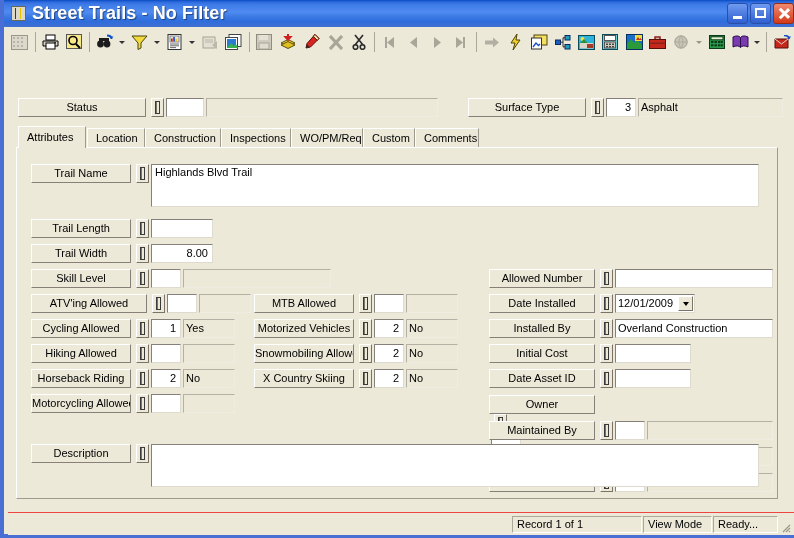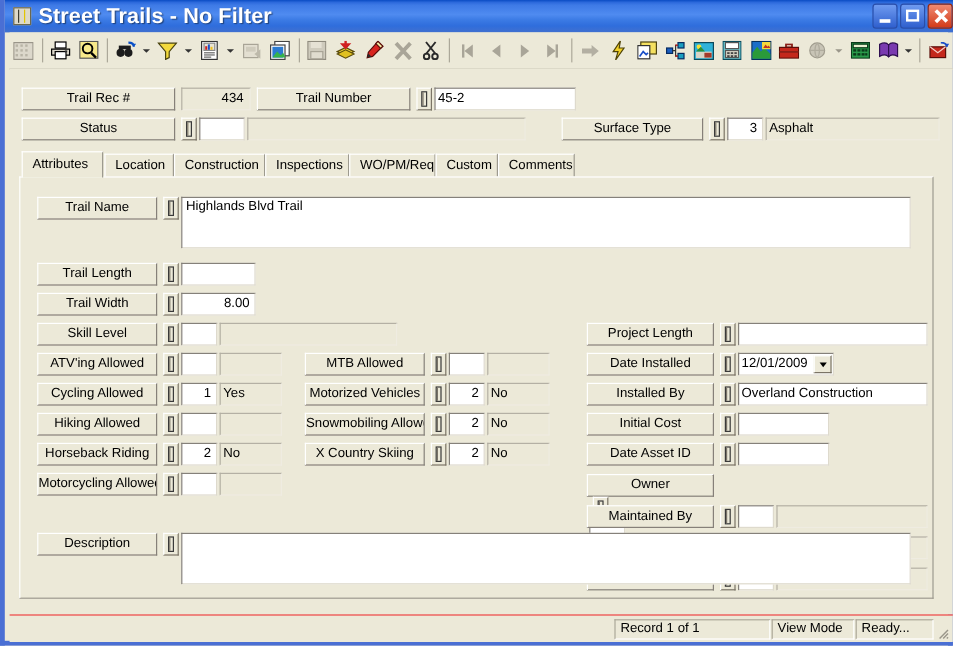--- a/index.html
+++ b/index.html
@@ -432,27 +432,20 @@
           <path d="M1 4h13v9H1z" fill="#c4281c" stroke="#5a0d08"></path>
           <path d="M1 4l6.5 5L14 4" fill="none" stroke="#f2d0c8"></path>
           <path d="M10 0.5c3 0 5 1.5 5 3.5" stroke="#1b4fc8" stroke-width="1.6" fill="none"></path>
           <path d="M15 4.5l-2-3h4z" fill="#1b4fc8"></path>
         </svg>
     </div>
   </div>
 
   <div id="client">
 
-    <div class="row" style="left:10px;top:16px;">
-      <div class="lbl" style="width:128px;">Trail Rec #</div>
-      <div class="ro num" style="width:58px;margin-left:5px;text-align:right;padding-right:5px;background:#ece9d8;">434</div>
-      <div class="lbl" style="width:128px;margin-left:5px;">Trail Number</div>
-      <div class="spin" style="margin-left:5px;"></div>
-      <div class="txt" style="width:118px;margin-left:2px;">45-2</div>
-    </div>
 
     <div class="row" style="left:10px;top:41px;">
       <div class="lbl" style="width:128px;">Status</div>
       <div class="spin" style="margin-left:5px;"></div>
       <div class="txt num" style="width:38px;margin-left:2px;"></div>
       <div class="ro" style="width:232px;margin-left:2px;"></div>
     </div>
 
 
     <div class="row" style="left:460px;top:41px;">
@@ -491,21 +484,21 @@
         <div class="txt num" style="width:62px;margin-left:2px;">8.00</div>
       </div>
       <div class="row" style="left:14px;top:121px;">
         <div class="lbl" style="width:100px;">Skill Level</div>
         <div class="spin" style="margin-left:5px;"></div>
         <div class="txt num" style="width:30px;margin-left:2px;"></div>
         <div class="ro" style="width:148px;margin-left:2px;"></div>
       </div>
 
       <div class="row" style="left:14px;top:146px;">
-        <div class="lbl" style="width:100px;">ATV'ing Allowed</div>
+        <div class="lbl" style="width:116px;">ATV'ing Allowed</div>
         <div class="spin" style="margin-left:5px;"></div>
         <div class="txt num" style="width:30px;margin-left:2px;"></div>
         <div class="ro" style="width:52px;margin-left:2px;"></div>
       </div>
       <div class="row" style="left:14px;top:171px;">
         <div class="lbl" style="width:100px;">Cycling Allowed</div>
         <div class="spin" style="margin-left:5px;"></div>
         <div class="txt num" style="width:30px;margin-left:2px;">1</div>
         <div class="ro" style="width:52px;margin-left:2px;">Yes</div>
       </div>
@@ -547,21 +540,21 @@
         <div class="ro" style="width:52px;margin-left:2px;">No</div>
       </div>
       <div class="row" style="left:237px;top:221px;">
         <div class="lbl" style="width:100px;">X Country Skiing</div>
         <div class="spin" style="margin-left:5px;"></div>
         <div class="txt num" style="width:30px;margin-left:2px;">2</div>
         <div class="ro" style="width:52px;margin-left:2px;">No</div>
       </div>
 
       <div class="row" style="left:472px;top:121px;">
-        <div class="lbl" style="width:106px;">Project Length</div>
+        <div class="lbl" style="width:106px;">Allowed Number</div>
         <div class="spin" style="margin-left:5px;"></div>
         <div class="txt" style="width:158px;margin-left:2px;"></div>
       </div>
       <div class="row" style="left:472px;top:146px;">
         <div class="lbl" style="width:106px;">Date Installed</div>
         <div class="spin" style="margin-left:5px;"></div>
         <div class="txt" style="width:80px;margin-left:2px;display:flex;align-items:center;justify-content:space-between;padding-right:1px;">
           <span>12/01/2009</span>
           <span class="combo-btn">
               <i></i>

